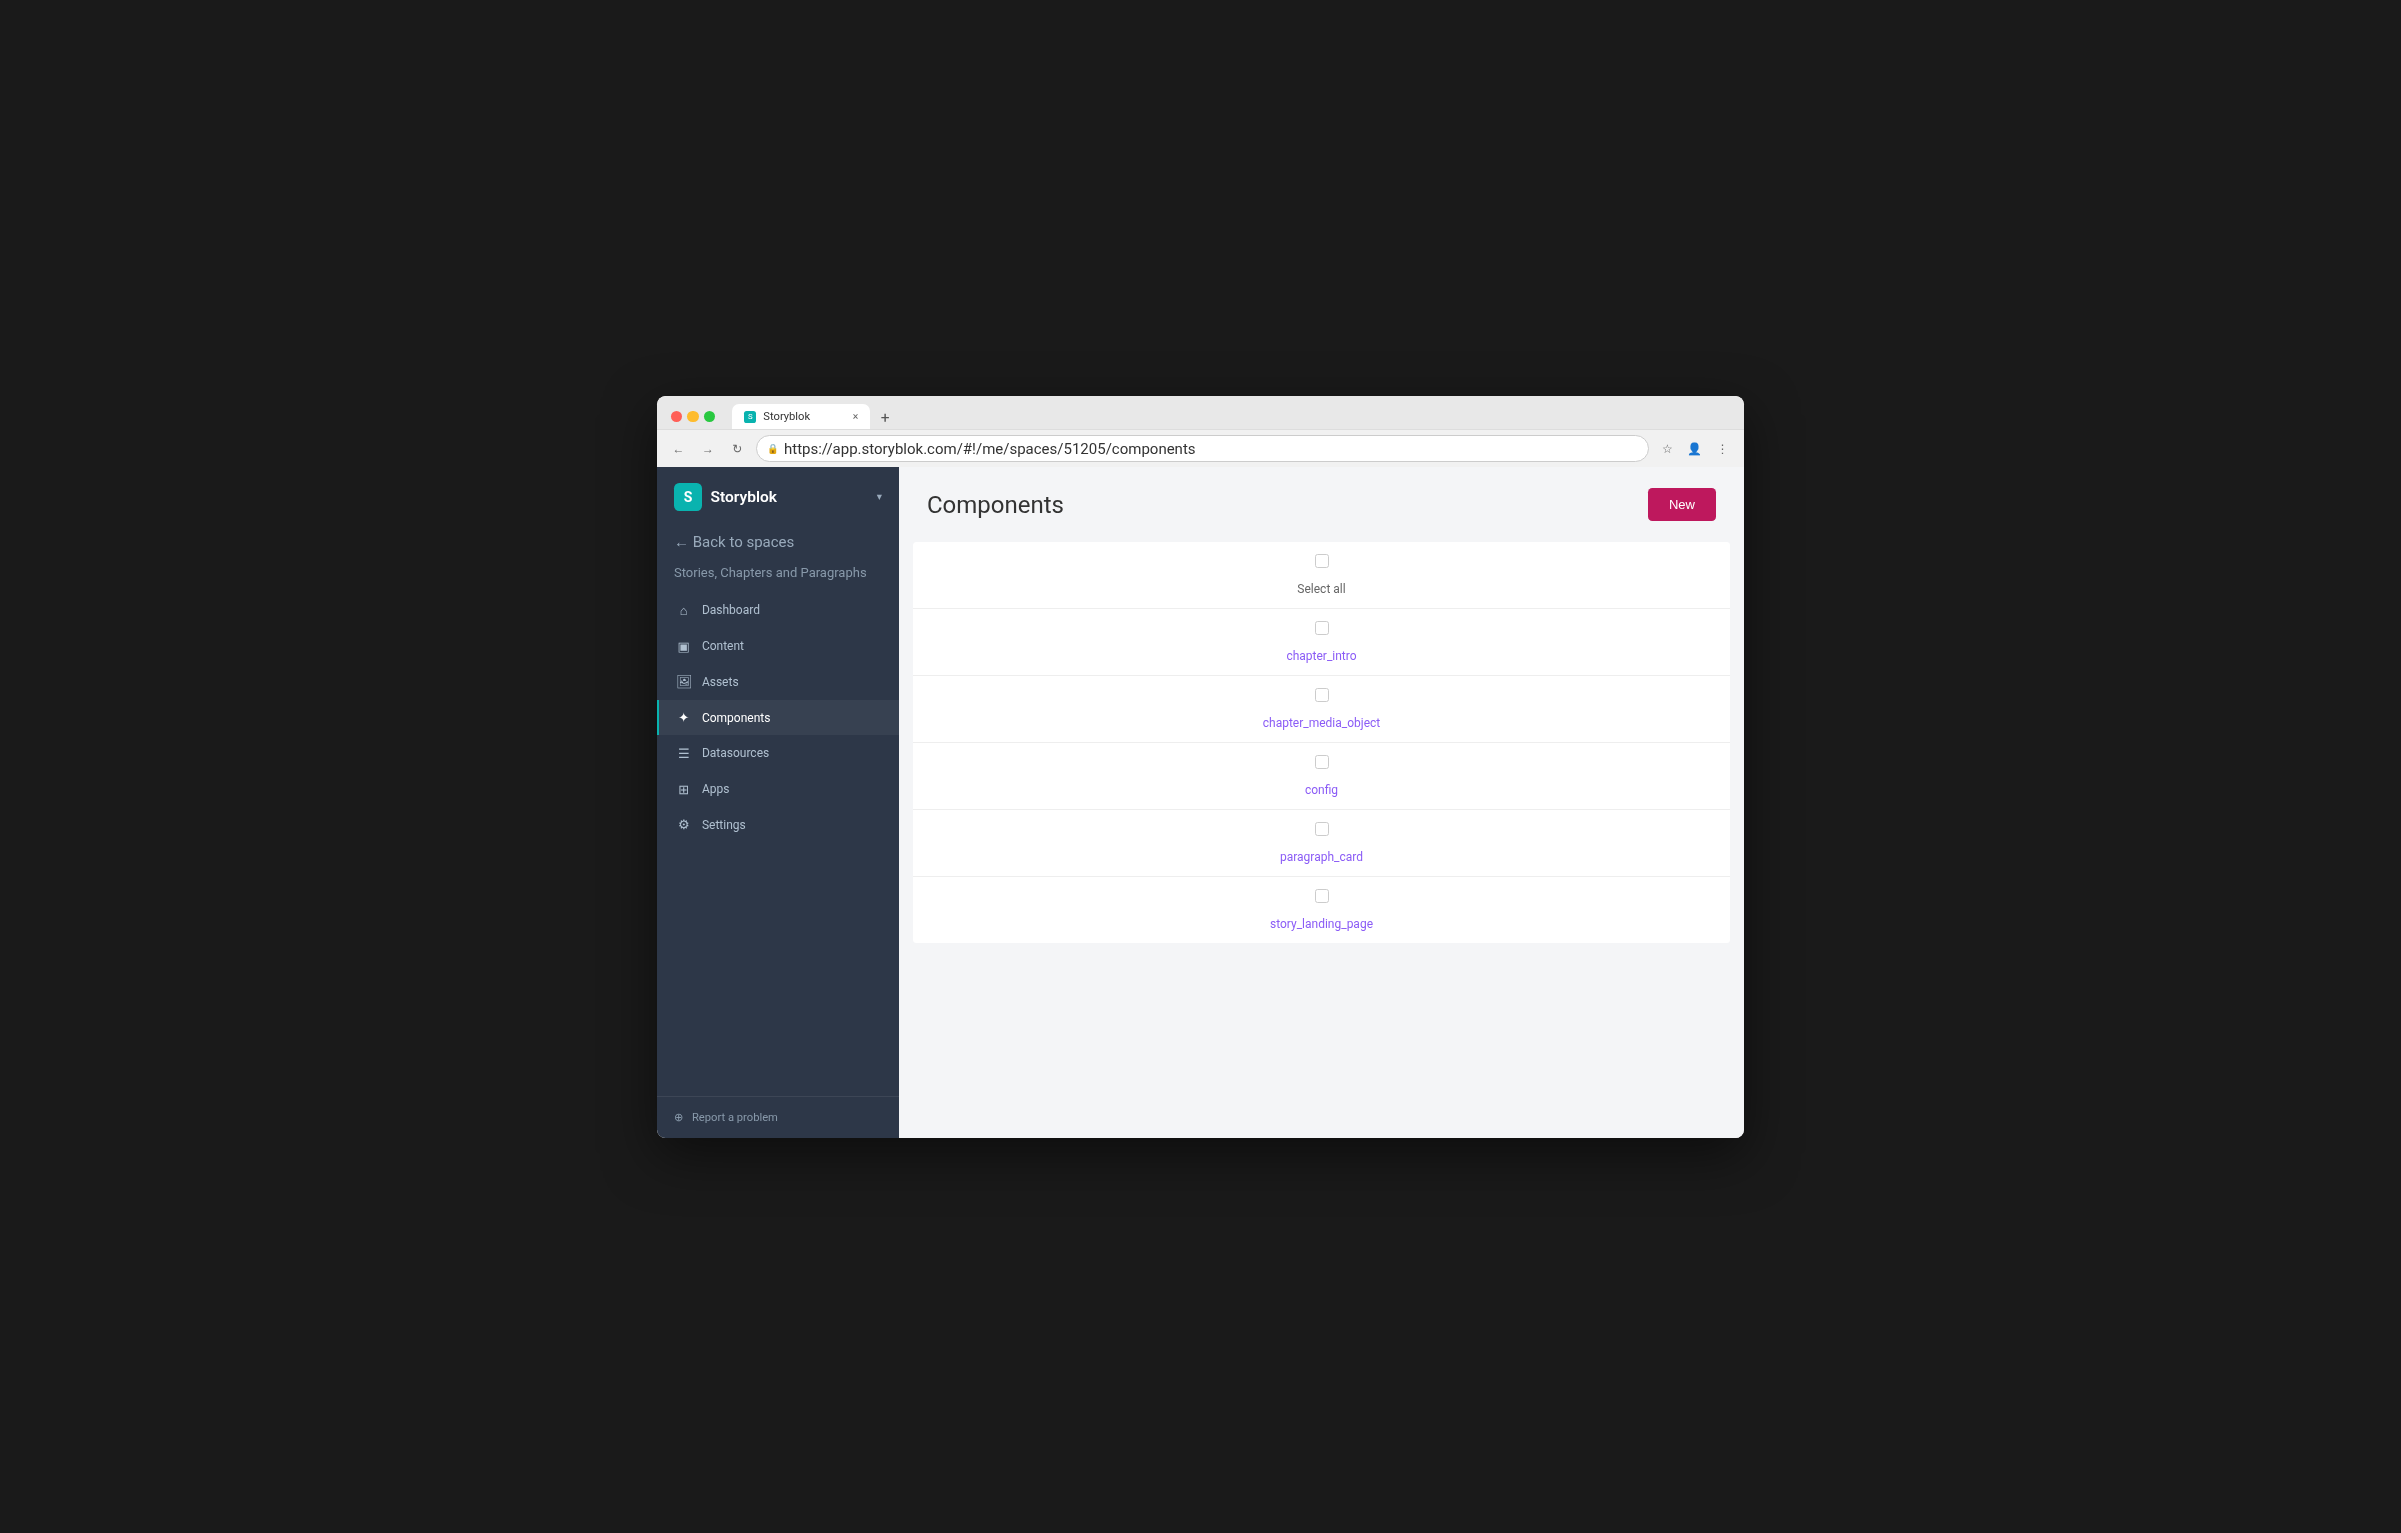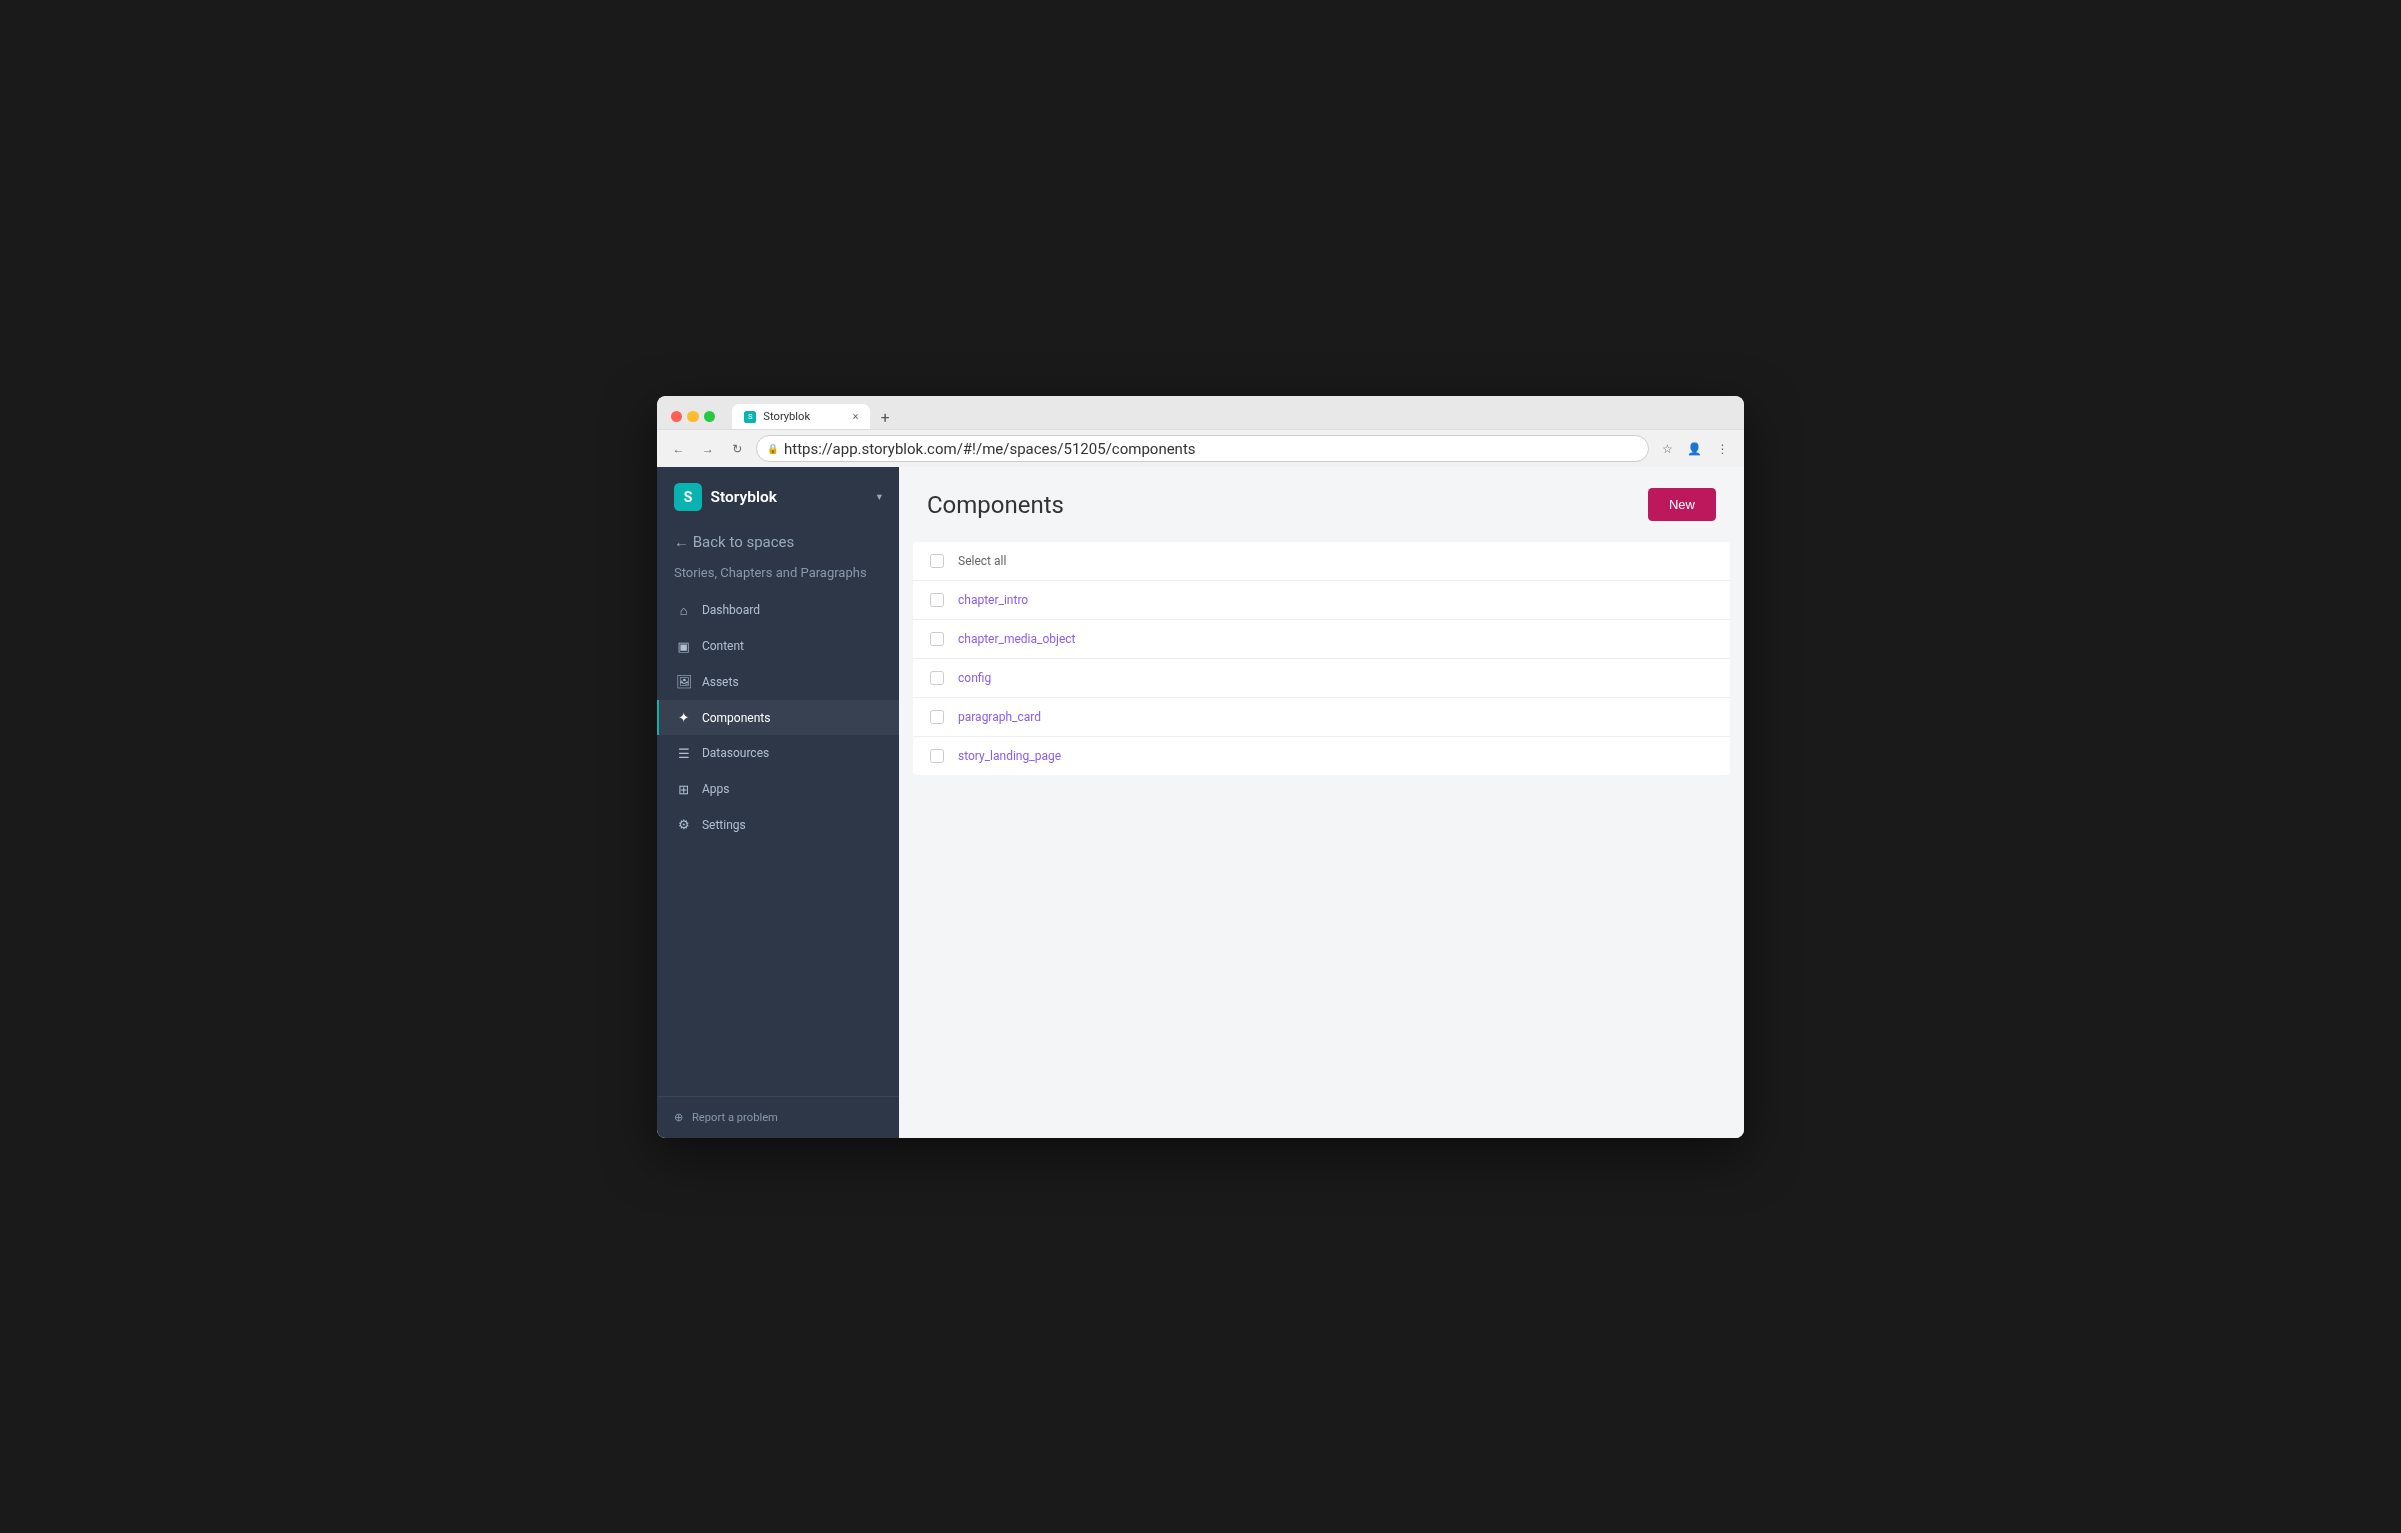--- a/index.html
+++ b/index.html
@@ -310,20 +310,21 @@
       border-radius: 3.5px;
       overflow: hidden;
     }
 
     .component-row {
       display: flex;
       align-items: center;
       gap: 14px;
       padding: 12px 17px;
       border-bottom: 0.9px solid #eee;
+      flex-direction: column;
     }
 
     .component-row:last-child {
       border-bottom: none;
     }
 
     .component-checkbox {
       width: 14px;
       height: 14px;
       border: 1.3px solid #ccc;

